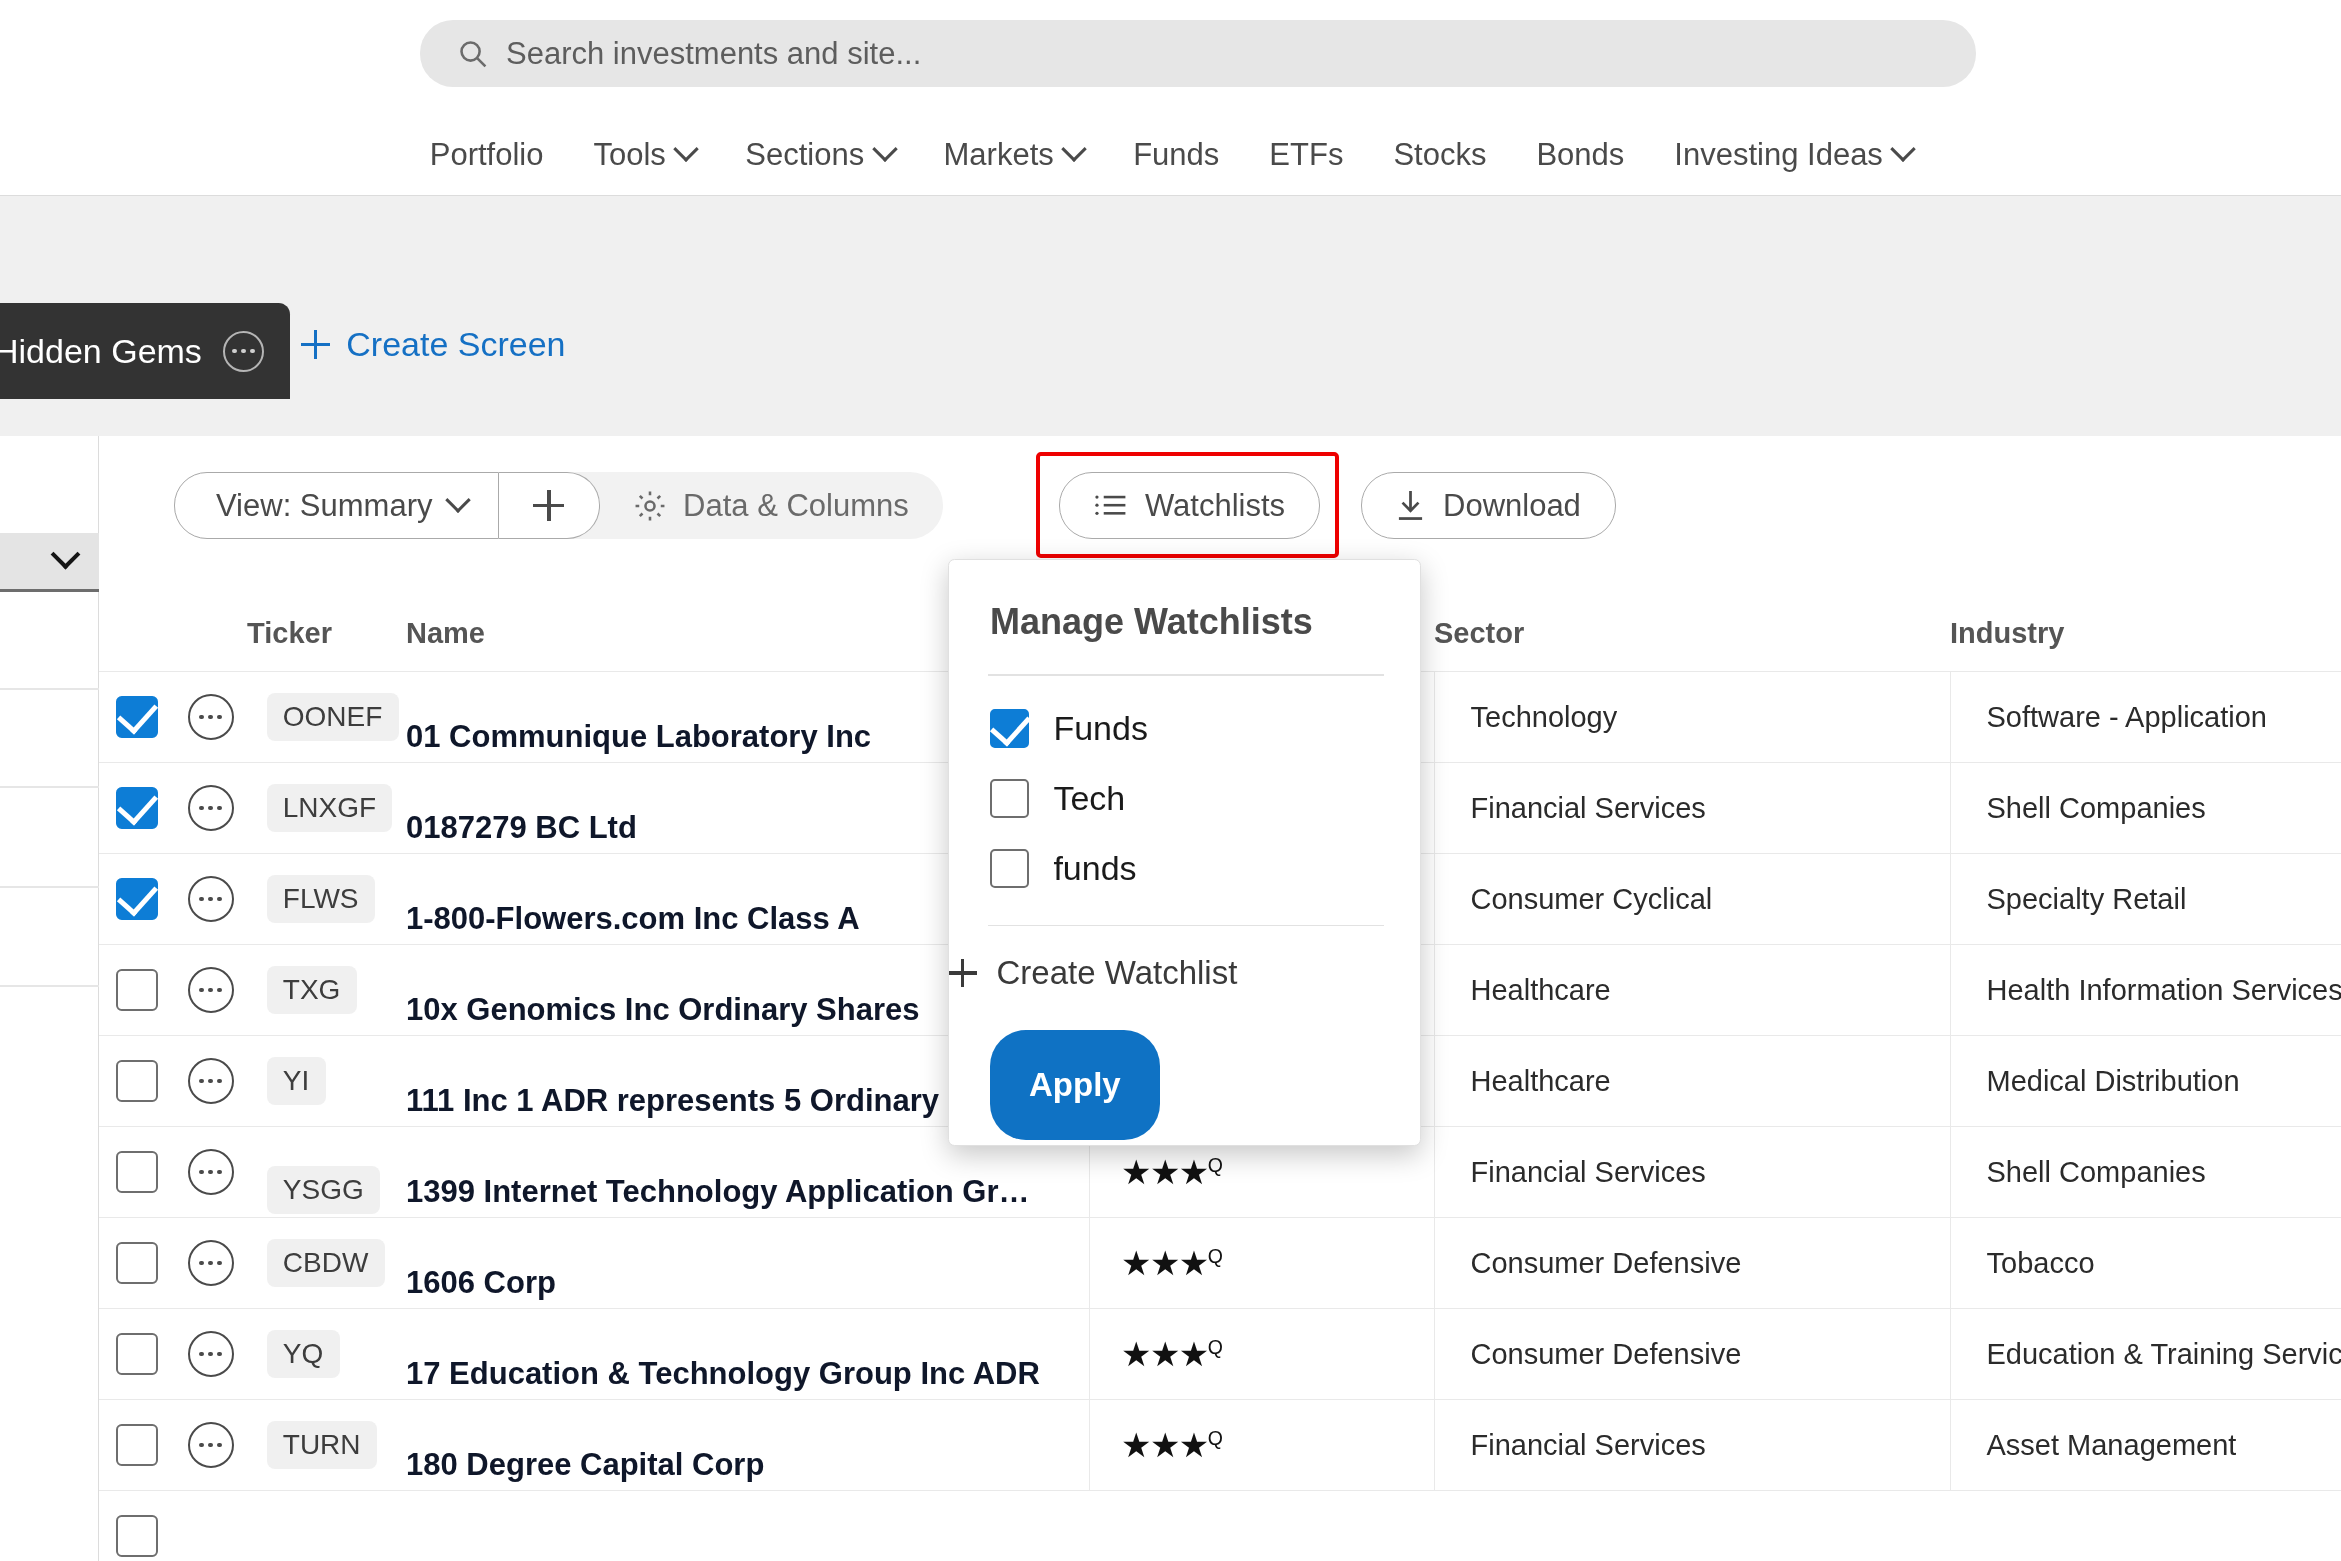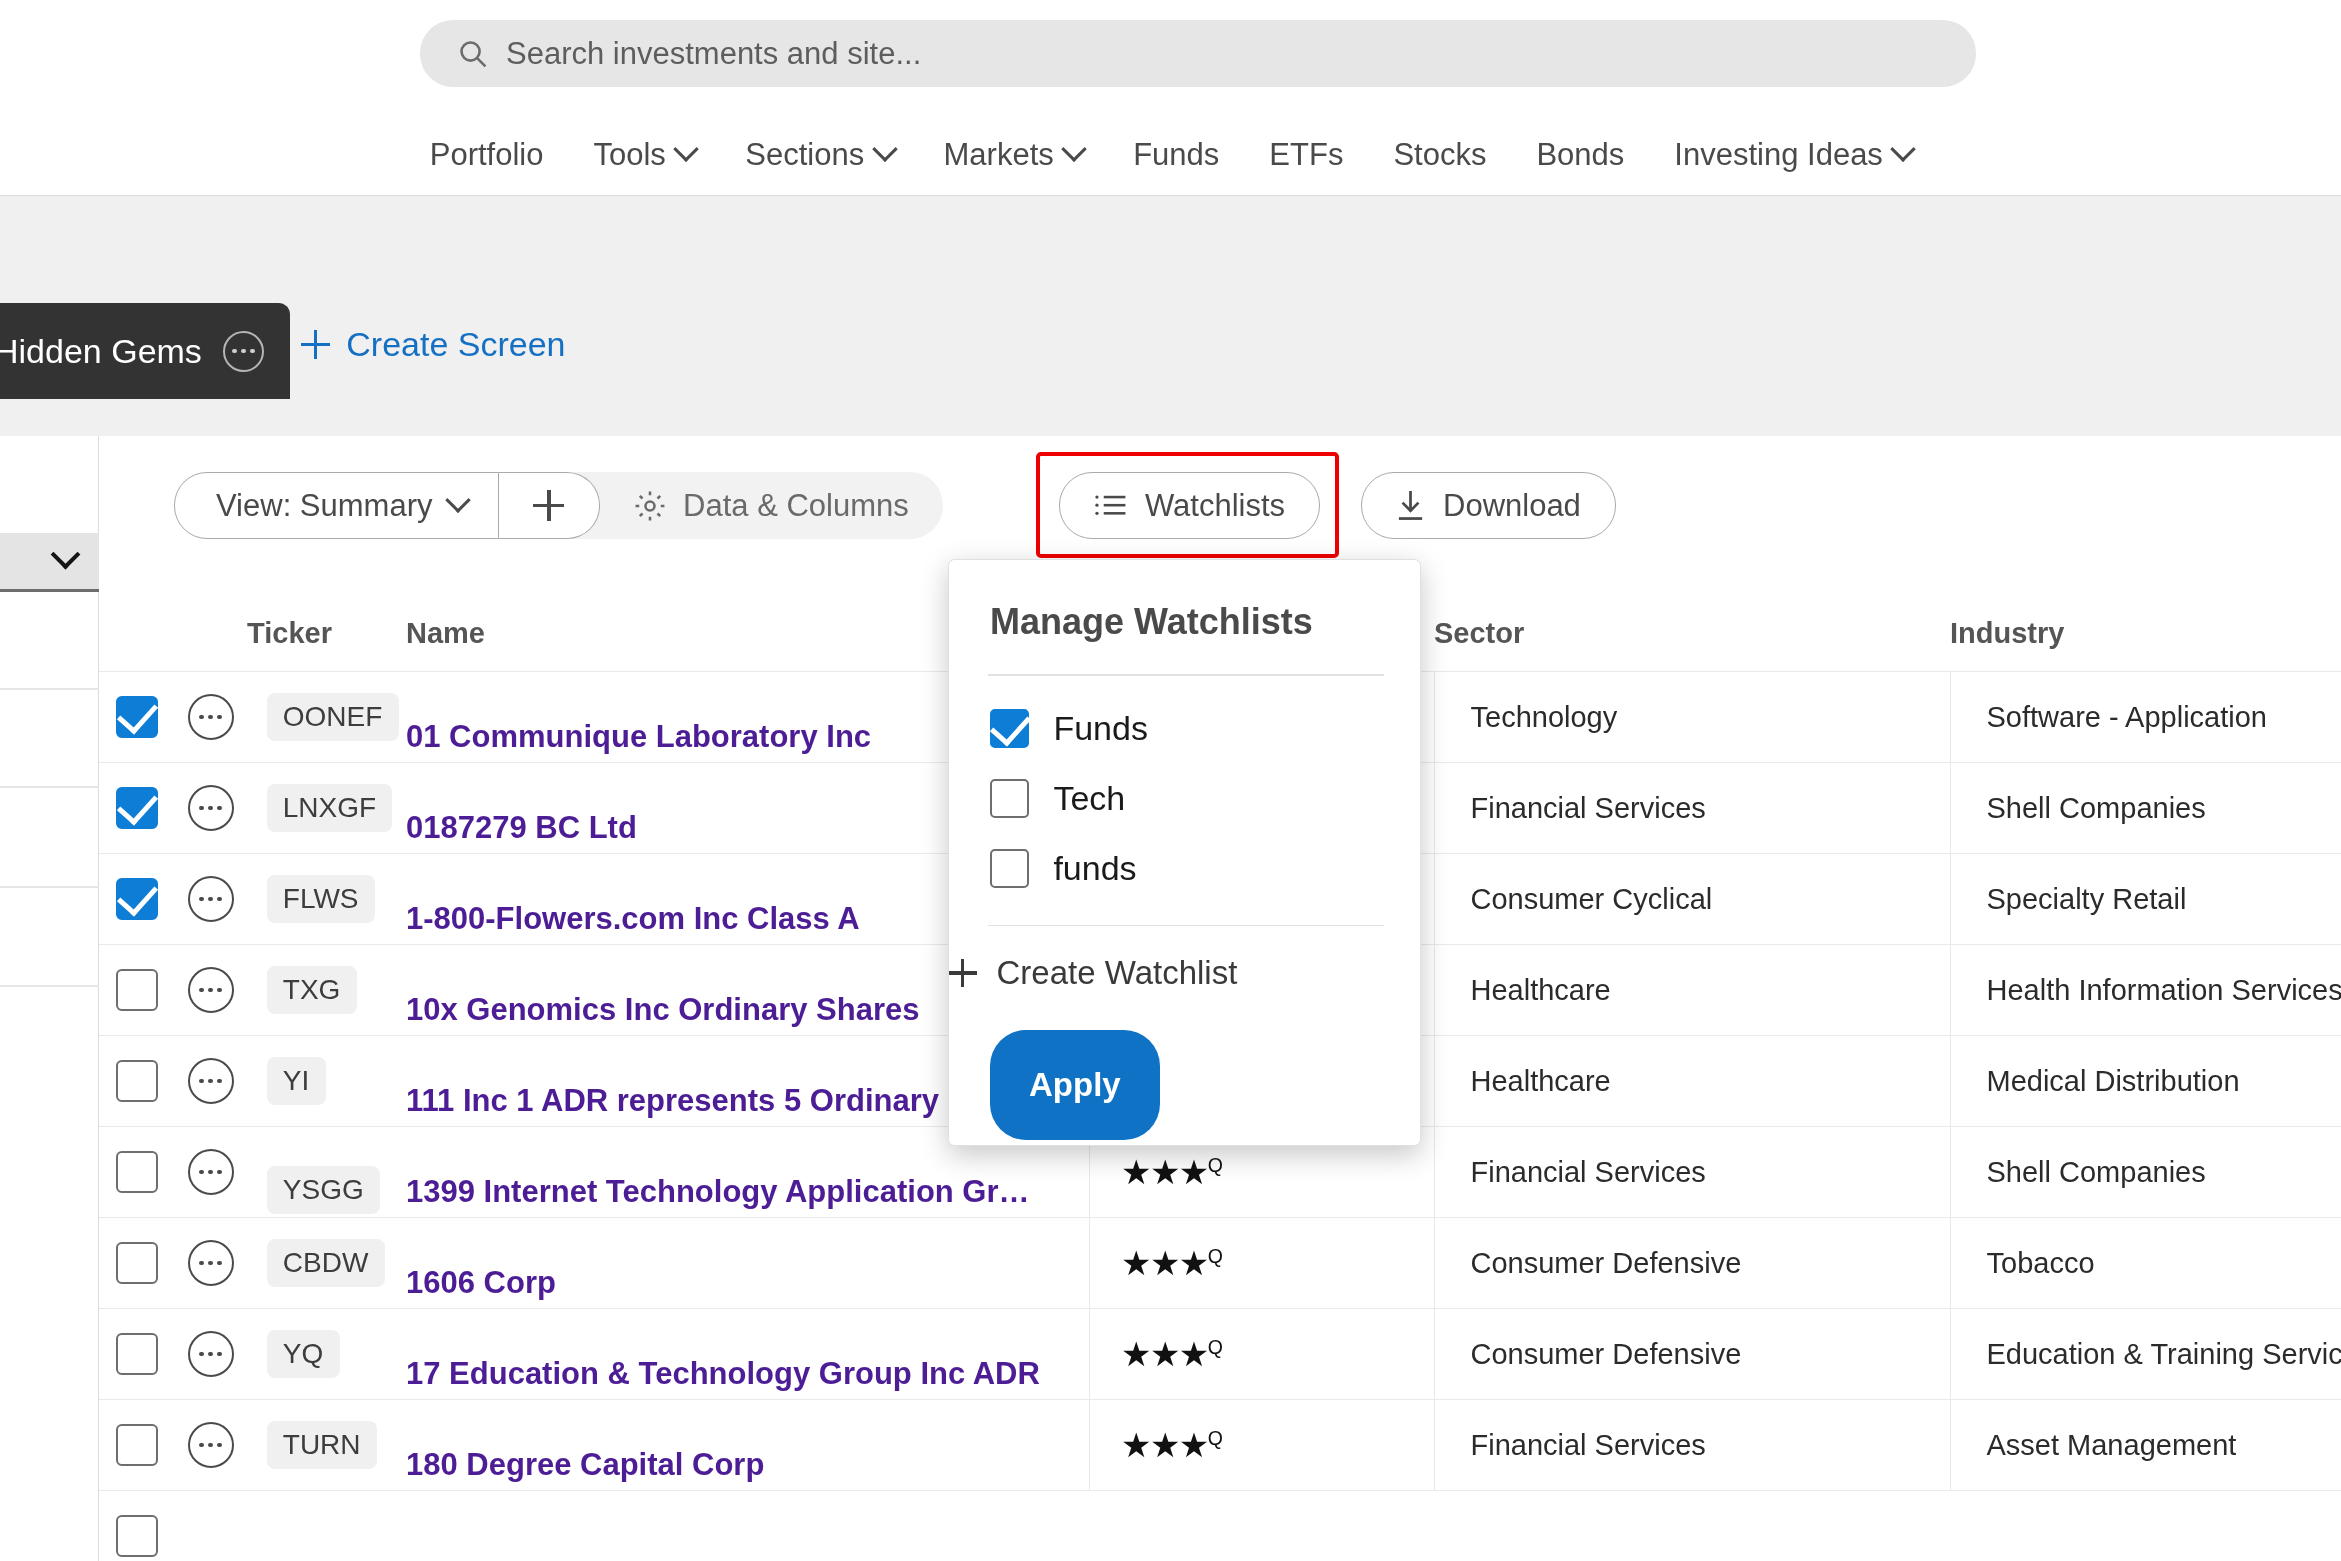--- a/index.html
+++ b/index.html
@@ -172,21 +172,21 @@
   .c-name  { width: 683px; flex: none; }
   .c-star  { width: 345px; flex: none; }
   .c-sector{ width: 516px; flex: none; }
   .c-ind   { width: 407px; flex: none; }
 
   .row {
     display: flex; align-items: center; height: 91px;
     border-top: 1.6px solid #e9e9e9;
   }
   .row .c-name {
-    font-size: 31px; font-weight: bold; color: #4c1d95;
+    font-size: 31px; font-weight: bold; color: #0f172a;
     white-space: nowrap; overflow: hidden; text-overflow: ellipsis;
     padding-right: 16.3px;
     margin-top: 40px;
   }
   .cellbox {
     border-left: 1.6px solid #e9e9e9; height: 91px;
     display: flex; align-items: center;
   }
   .ticker-chip {
     background: #f0f0f0; border-radius: 8.1px;

